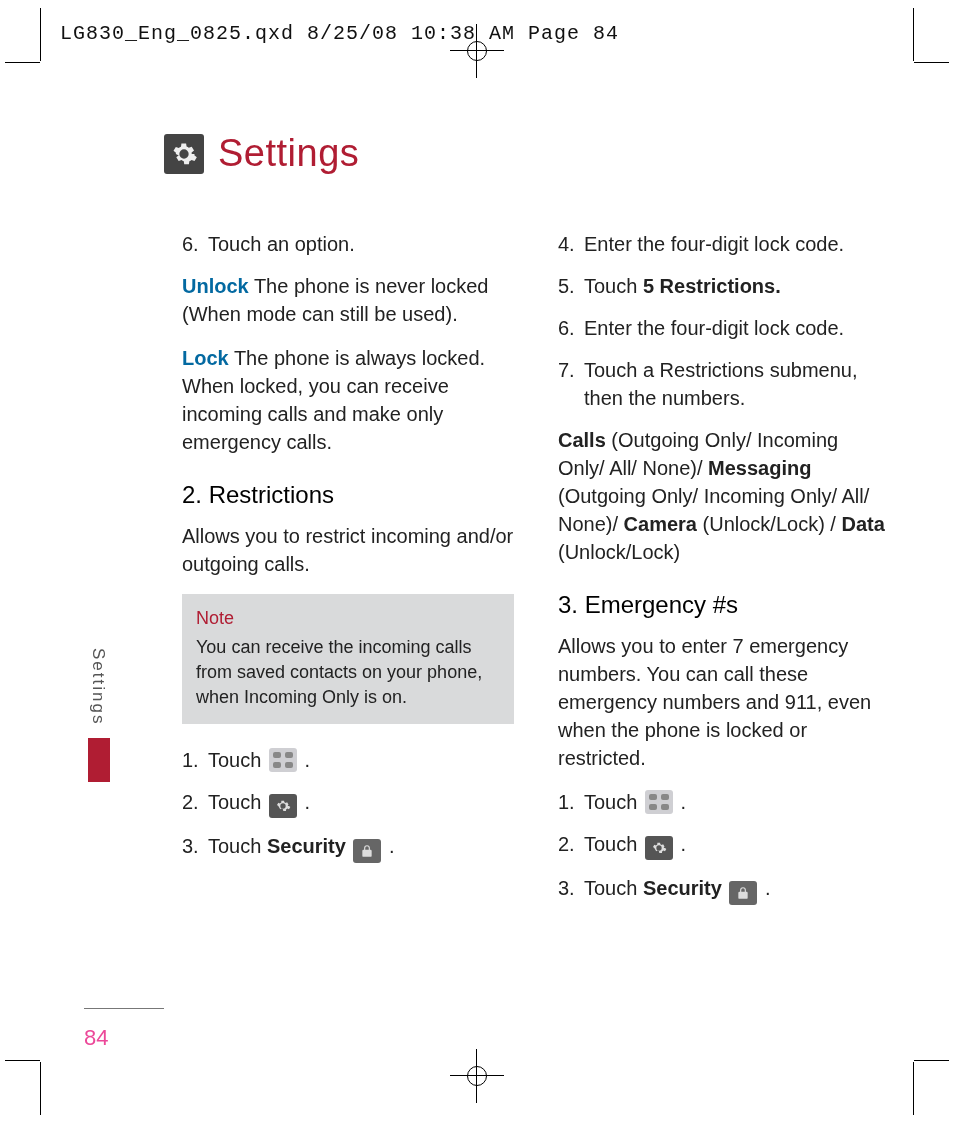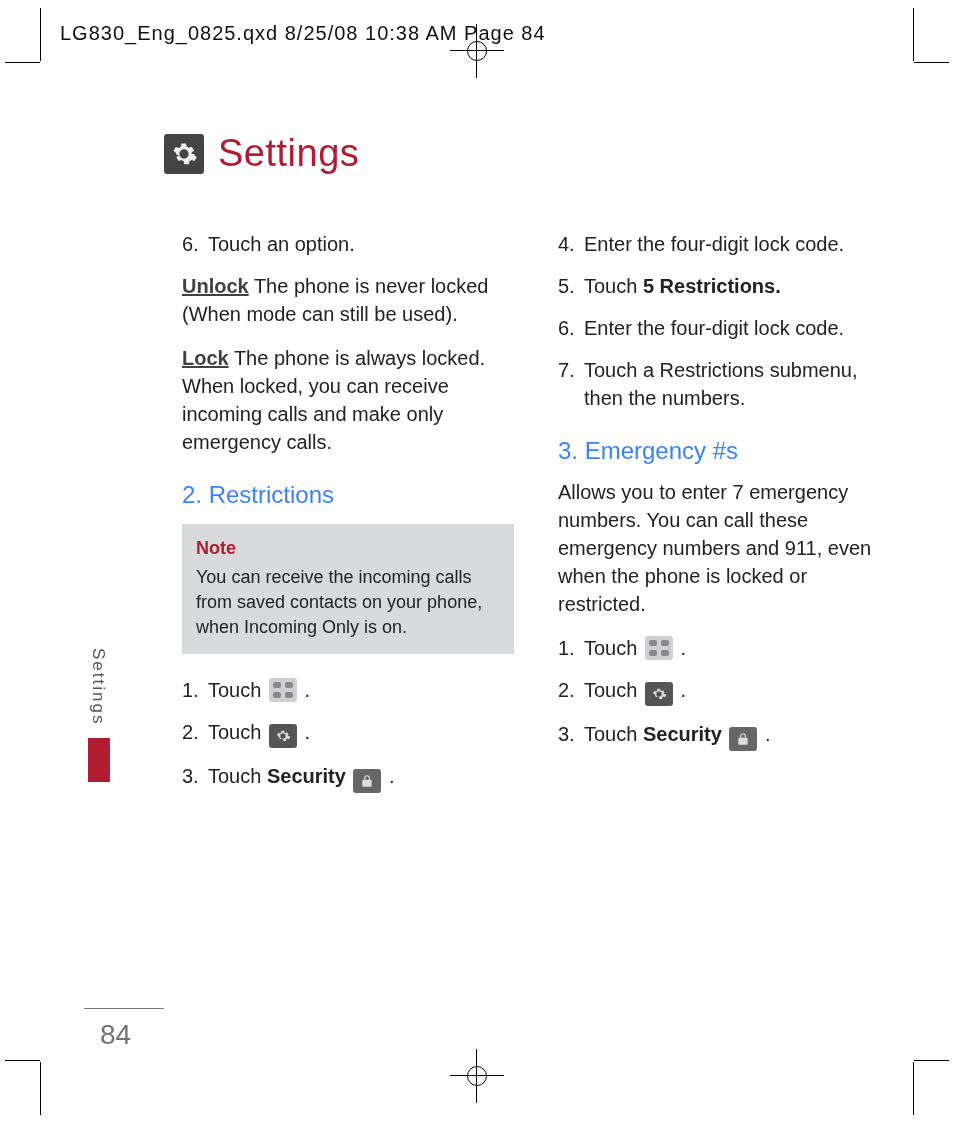--- a/index.html
+++ b/index.html
@@ -9,21 +9,21 @@
     height: 1123px;
     background: #fff;
     font-family: "Trebuchet MS", "Lucida Sans", sans-serif;
     color: #222;
     position: relative;
   }
   .printhdr {
     position: absolute;
     top: 22px;
     left: 60px;
-    font-family: Liberation Sans, sans-serif;
+    font-family: Liberation Mono, monospace;
     font-size: 20px;
     letter-spacing: 1px;
     color: #111;
   }
   
   .reg-top { position:absolute; top:37px; left:442px; }
   .reg-bot { position:absolute; bottom:37px; left:442px; }
   .reg {
     display:inline-block; width:70px; text-align:center;
   }
@@ -116,30 +116,30 @@
     gap: 44px;
   }
   .col { flex: 1; font-size: 20px; line-height: 1.4; }
 
   .col p { margin: 8px 0 16px; }
   .indent { margin-left: 26px; }
   .step { display:flex; margin: 8px 0 14px; }
   .step .num { min-width: 26px; }
   .step .body { flex:1; }
   .b { font-weight: bold; }
-  .term { font-weight: bold; color:#404040;text-decoration:underline; }
-  .sec-head { color:#3b82f6; font-size: 24px; margin: 22px 0 10px; }
+  .term { font-weight: bold; color:#0369a1; }
+  .sec-head { color:#000000; font-size: 24px; margin: 22px 0 10px; }
 
   .notebox {
     background: #d9dadb;
     padding: 12px 14px 14px;
     margin: 12px 0 22px;
     font-size: 18px;
   }
-  .notebox .note-lbl { color:#b01d33; font-weight:bold; display:block; margin-bottom:4px; }
+  .notebox .note-lbl { color:#b01d33; font-weight:normal; display:block; margin-bottom:4px; }
 
   .iconbox {
     display:inline-block;
     vertical-align: -5px;
     width: 28px;
     height: 24px;
     border-radius: 3px;
     margin: 0 2px;
   }
   .menu-box {
@@ -159,23 +159,23 @@
   .gear-box svg { width:16px; height:16px; fill:#ddd; }
   .lock-box {
     background: #666;
     display:inline-flex; align-items:center; justify-content:center;
   }
   .lock-box svg { width:14px; height:14px; fill:#ddd; }
 
   .page-num {
     position: absolute;
     bottom: 10px;
-    left: 56px;
-    font-size: 28px;
-    color: #737373;
+    left: 40px;
+    font-size: 22px;
+    color: #ec4899;
   }
   .footer-rule {
     position:absolute;
     bottom: 52px;
     left: 40px;
     width: 80px;
     height: 1px;
     background: #777;
   }
 </style>
@@ -221,20 +221,21 @@
       </div>
 
       <p class="indent">
         <span class="term">Unlock</span><span> The phone is never locked (When mode can still be used).</span>
       </p>
       <p class="indent">
         <span class="term">Lock</span><span> The phone is always locked. When locked, you can receive incoming calls and make only emergency calls.</span>
       </p>
 
       <div class="sec-head">2. Restrictions</div>
+      <p>Allows you to restrict incoming and/or outgoing calls.</p>
 
       <div class="notebox">
         <span class="note-lbl">Note</span>
         <span>You can receive the incoming calls from saved contacts on your phone, when Incoming Only is on.</span>
       </div>
 
       <div class="step">
         <span class="num">1.</span>
         <span class="body">
           <span>Touch </span>
@@ -291,20 +292,26 @@
       <div class="step">
         <span class="num">6.</span>
         <span class="body">Enter the four-digit lock code.</span>
       </div>
 
       <div class="step">
         <span class="num">7.</span>
         <span class="body">Touch a Restrictions submenu, then the numbers.</span>
       </div>
 
+      <p class="indent">
+        <span class="b">Calls</span><span> (Outgoing Only/ Incoming Only/ All/ None)/ </span>
+        <span class="b">Messaging</span><span> (Outgoing Only/ Incoming Only/ All/ None)/ </span>
+        <span class="b">Camera</span><span> (Unlock/Lock) / </span>
+        <span class="b">Data</span><span> (Unlock/Lock)</span>
+      </p>
 
       <div class="sec-head">3. Emergency #s</div>
       <p>Allows you to enter 7 emergency numbers. You can call these emergency numbers and 911, even when the phone is locked or restricted.</p>
 
       <div class="step">
         <span class="num">1.</span>
         <span class="body">
           <span>Touch </span>
           <span class="iconbox menu-box"></span>
           <span>.</span>

